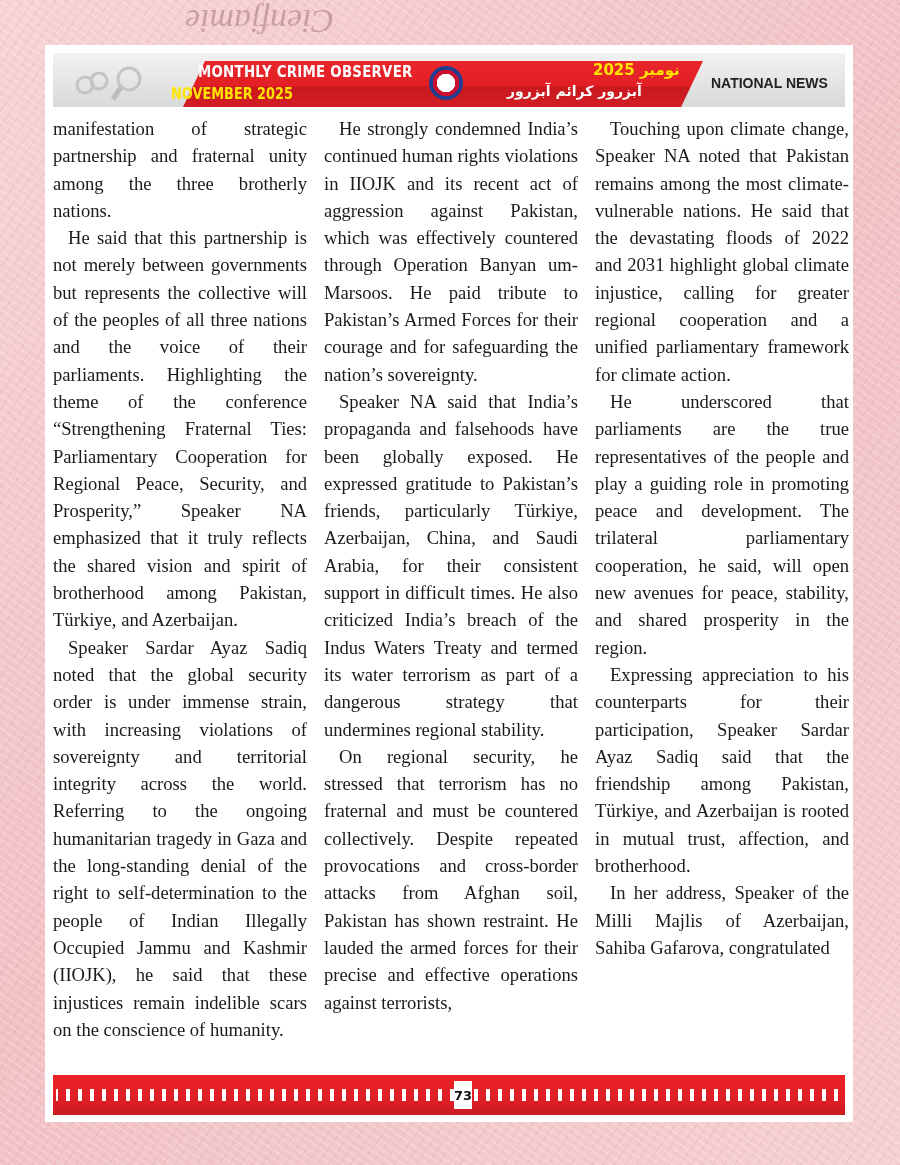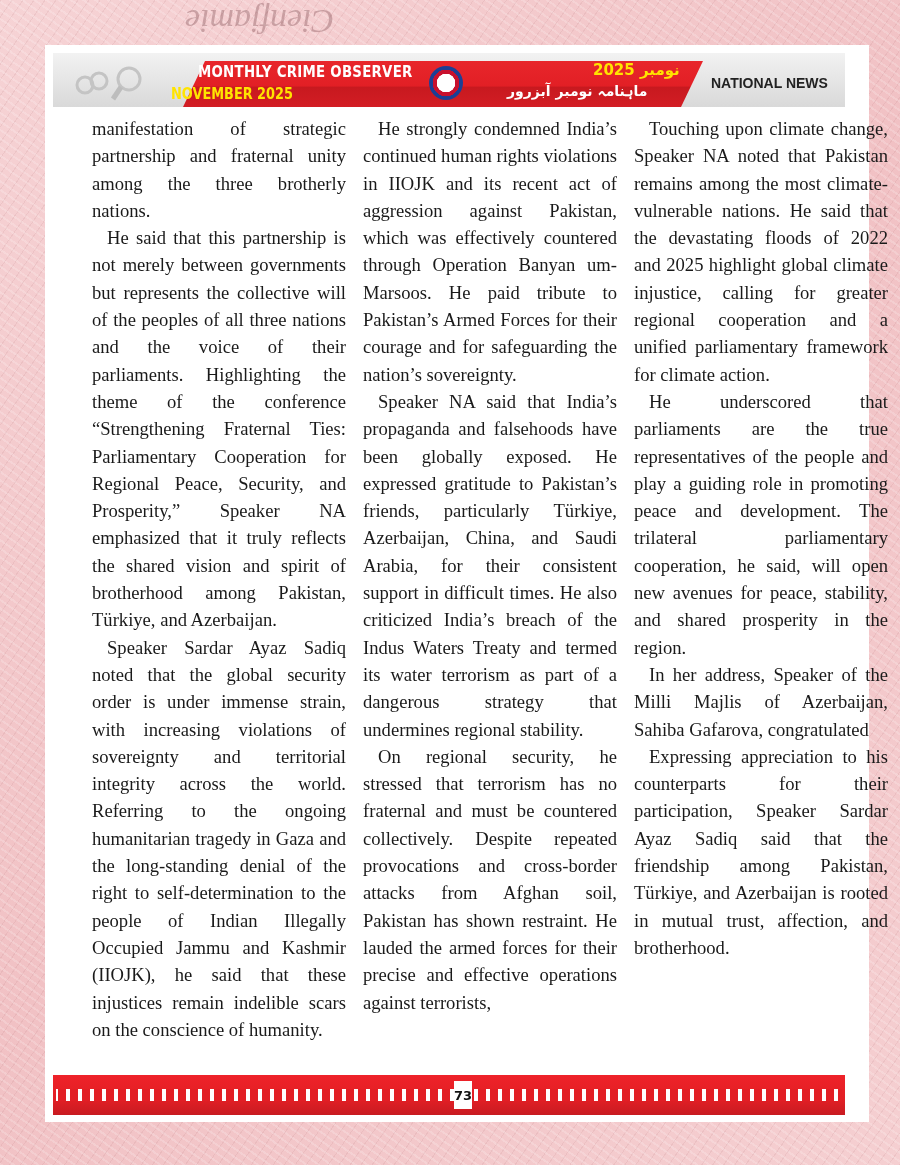--- a/index.html
+++ b/index.html
@@ -15,21 +15,20 @@
         repeating-linear-gradient(-55deg, rgba(160,90,95,0.10) 0 1px, rgba(0,0,0,0) 1px 9px),
         linear-gradient(135deg, #f6d3d5 0%, #f1c1c4 50%, #f5cfd1 100%);
     }
     .bg-word {
       position: absolute; color: rgba(120,70,75,0.35);
       font-family: "Liberation Serif", serif; font-size: 34px; font-style: italic;
     }
     .page {
       position: absolute; left: 45px; top: 45px; width: 808px; height: 1077px;
       background: #ffffff;
-      padding-left: 16px;
     }
     
     .header {
       position: absolute; left: 8px; top: 8px; width: 792px; height: 54px;
       background: linear-gradient(180deg, #f2f2f2 0%, #d9d9d9 100%);
     }
     .hdr-left-icons {
       position: absolute; left: 18px; top: 10px; width: 100px; height: 40px;
     }
     .red-band {
@@ -59,21 +58,21 @@
       position: absolute; left: 454px; top: 30px; color: #ffffff;
       font-family: "DejaVu Sans", sans-serif; font-weight: bold; font-size: 14px; direction: rtl;
     }
     .section-label {
       position: absolute; left: 658px; top: 22px; color: #222;
       font-family: "Liberation Sans", sans-serif; font-weight: bold; font-size: 14px; text-align: center;
     }
     
     .columns {
       position: absolute; left: 8px; top: 70px; width: 795px; height: 930px;
-      display: grid; grid-template-columns: 254px 254px 254px; column-gap: 17px; margin-left: 39px;
+      display: grid; grid-template-columns: 254px 254px 254px; column-gap: 17px;
     }
     .col { font-family: "Liberation Serif", serif; font-size: 18.6px; line-height: 27.3px; color: #1a1a1a; text-align: justify; }
     .col p { margin: 0; text-indent: 15px; }
     .col p.cont { text-indent: 0; }
     .col p + p { margin-top: 0; }
     
     .footer {
       position: absolute; left: 8px; top: 1030px; width: 792px; height: 40px;
       background: linear-gradient(180deg, #ee2229 0%, #e21f25 60%, #c81b21 100%);
     }
@@ -104,40 +103,40 @@
       <circle cx="14" cy="22" r="8" fill="none" stroke="#c4c4c4" stroke-width="3"></circle>
       <circle cx="28" cy="18" r="8" fill="none" stroke="#c4c4c4" stroke-width="3"></circle>
       <circle cx="58" cy="16" r="11" fill="none" stroke="#c4c4c4" stroke-width="3"></circle>
       <line x1="50" y1="24" x2="42" y2="36" stroke="#bdbdbd" stroke-width="5"></line>
     </svg>
     <div class="red-band"></div>
     <div class="hdr-title-en">MONTHLY CRIME OBSERVER</div>
     <div class="hdr-date-en">NOVEMBER 2025</div>
     <div class="logo"></div>
     <div class="hdr-date-ur">نومبر 2025</div>
-    <div class="hdr-title-ur">ماہنامہ نومبر آبزرور</div>
+    <div class="hdr-title-ur">آبزرور کرائم آبزرور</div>
     <div class="section-label">NATIONAL NEWS</div>
   </div>
 
   <div class="columns">
     <div class="col">
       <p class="cont">manifestation of strategic partnership and fraternal unity among the three brotherly nations.</p>
       <p>He said that this partnership is not merely between governments but represents the collective will of the peoples of all three nations and the voice of their parliaments. Highlighting the theme of the conference “Strengthening Fraternal Ties: Parliamentary Cooperation for Regional Peace, Security, and Prosperity,” Speaker NA emphasized that it truly reflects the shared vision and spirit of brotherhood among Pakistan, Türkiye, and Azerbaijan.</p>
       <p>Speaker Sardar Ayaz Sadiq noted that the global security order is under immense strain, with increasing violations of sovereignty and territorial integrity across the world. Referring to the ongoing humanitarian tragedy in Gaza and the long-standing denial of the right to self-determination to the people of Indian Illegally Occupied Jammu and Kashmir (IIOJK), he said that these injustices remain indelible scars on the conscience of humanity.</p>
     </div>
     <div class="col">
       <p>He strongly condemned India’s continued human rights violations in IIOJK and its recent act of aggression against Pakistan, which was effectively countered through Operation Banyan um-Marsoos. He paid tribute to Pakistan’s Armed Forces for their courage and for safeguarding the nation’s sovereignty.</p>
       <p>Speaker NA said that India’s propaganda and falsehoods have been globally exposed. He expressed gratitude to Pakistan’s friends, particularly Türkiye, Azerbaijan, China, and Saudi Arabia, for their consistent support in difficult times. He also criticized India’s breach of the Indus Waters Treaty and termed its water terrorism as part of a dangerous strategy that undermines regional stability.</p>
       <p>On regional security, he stressed that terrorism has no fraternal and must be countered collectively. Despite repeated provocations and cross-border attacks from Afghan soil, Pakistan has shown restraint. He lauded the armed forces for their precise and effective operations against terrorists,</p>
     </div>
     <div class="col">
-      <p>Touching upon climate change, Speaker NA noted that Pakistan remains among the most climate-vulnerable nations. He said that the devastating floods of 2022 and 2025 highlight global climate injustice, calling for greater regional cooperation and a unified parliamentary framework for climate action.</p>
+      <p>Touching upon climate change, Speaker NA noted that Pakistan remains among the most climate-vulnerable nations. He said that the devastating floods of 2022 and 2031 highlight global climate injustice, calling for greater regional cooperation and a unified parliamentary framework for climate action.</p>
       <p>He underscored that parliaments are the true representatives of the people and play a guiding role in promoting peace and development. The trilateral parliamentary cooperation, he said, will open new avenues for peace, stability, and shared prosperity in the region.</p>
+      <p>Expressing appreciation to his counterparts for their participation, Speaker Sardar Ayaz Sadiq said that the friendship among Pakistan, Türkiye, and Azerbaijan is rooted in mutual trust, affection, and brotherhood.</p>
       <p>In her address, Speaker of the Milli Majlis of Azerbaijan, Sahiba Gafarova, congratulated</p>
-      <p>Expressing appreciation to his counterparts for their participation, Speaker Sardar Ayaz Sadiq said that the friendship among Pakistan, Türkiye, and Azerbaijan is rooted in mutual trust, affection, and brotherhood.</p>
     </div>
   </div>
 
   <div class="footer">
     <div class="footer-dots"></div>
     <div class="page-num">73</div>
   </div>
 </div>
 
 </body></html>

